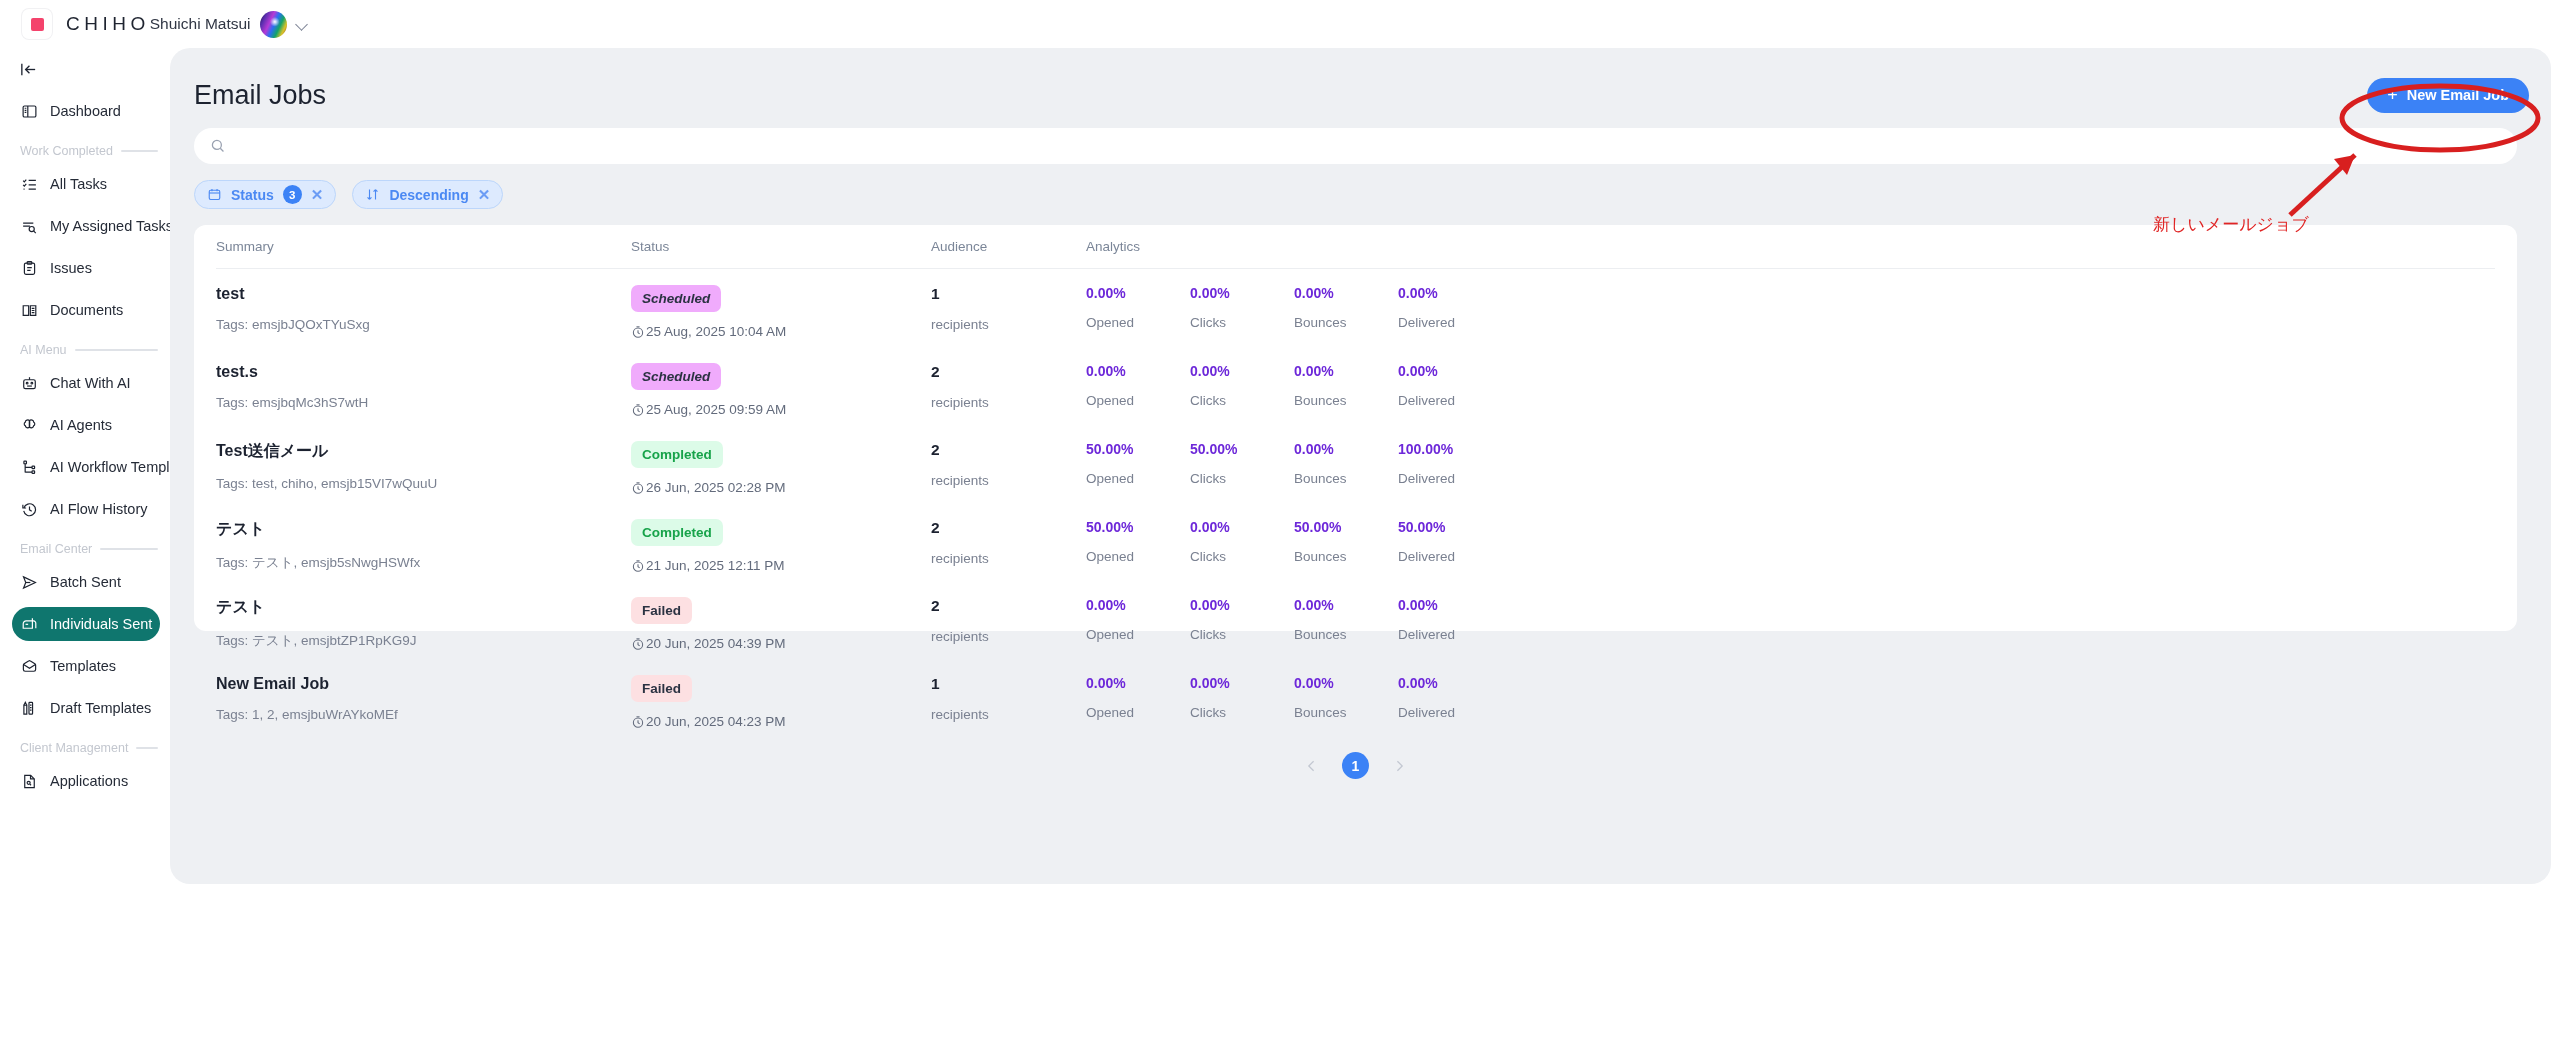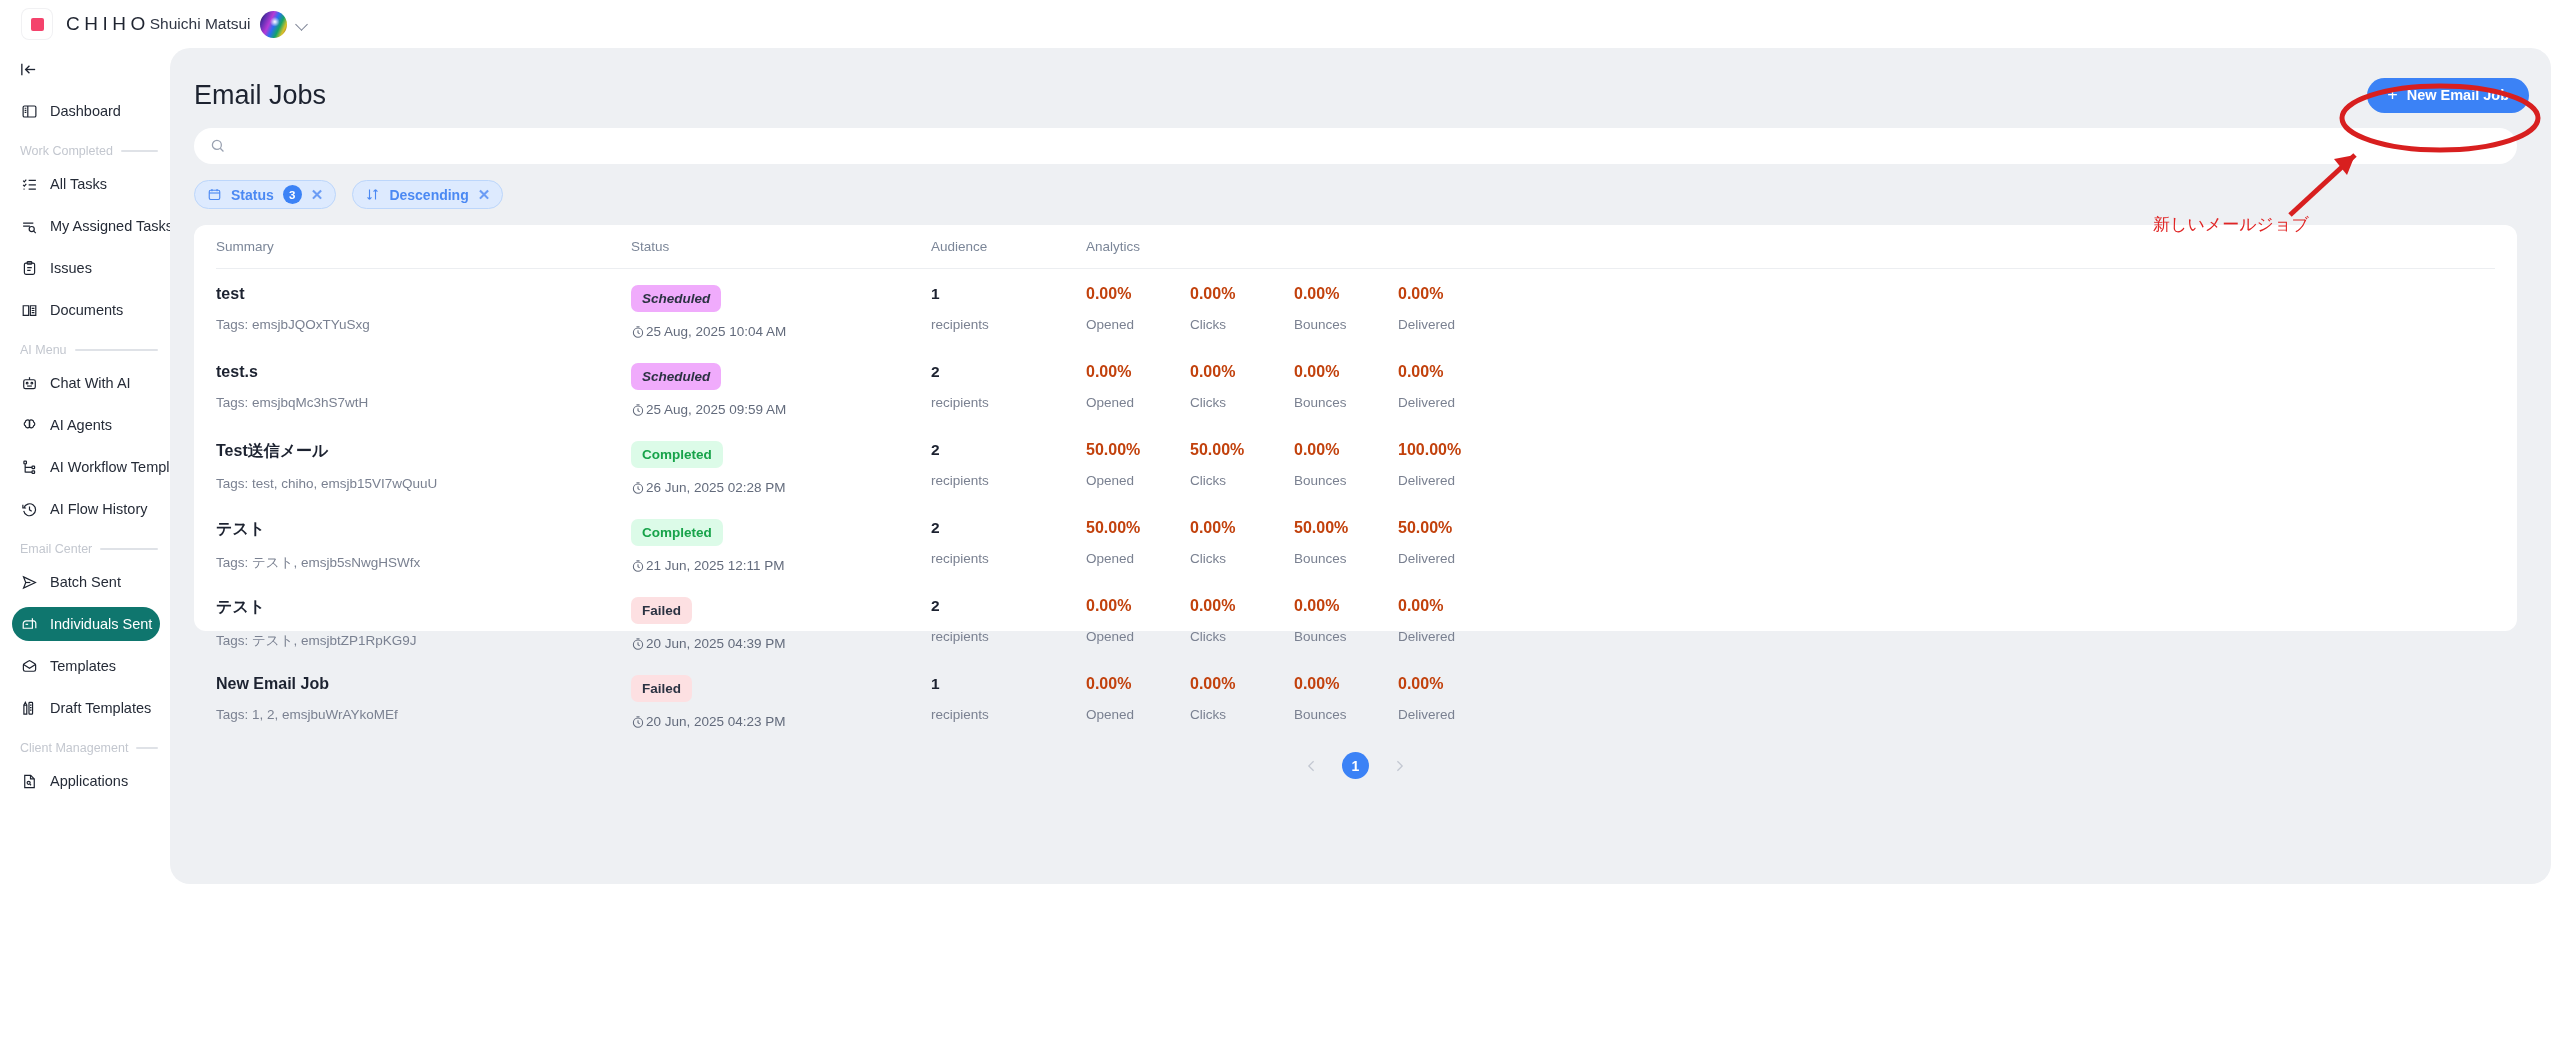--- a/index.html
+++ b/index.html
@@ -137,21 +137,21 @@
   .pill.scheduled { background: #f0abfc; color: #2b3242; font-style: italic; }
   .pill.completed { background: #dcfbe8; color: #17a34a; }
   .pill.failed    { background: #fde0e2; color: #2b3242; }
   .when { display: flex; align-items: center; gap: 1px; margin-top: 12px; font-size: 13.5px; color: #636b7c; }
 
   .aud-num { font-size: 15.5px; font-weight: 700; color: #1c2230; }
   .aud-lbl { font-size: 13.5px; color: #7a8191; margin-top: 14px; }
 
   .metrics { display: flex; gap: 0; }
   .metric { width: 104px; }
-  .metric .v { font-size: 16px; font-weight: 700; color: #c2410c; white-space: nowrap; }
+  .metric .v { font-size: 14px; font-weight: 700; color: #6d28d9; white-space: nowrap; }
   .metric .k { font-size: 13.5px; color: #7a8191; margin-top: 14px; }
 
   .pager { display: flex; align-items: center; justify-content: center; gap: 22px; padding-top: 15px; }
   .pg-arrow { width: 16px; height: 16px; cursor: pointer; }
   .pg-num {
     width: 27px; height: 27px; border-radius: 50%; background: #3b82f6; color: #fff;
     display: flex; align-items: center; justify-content: center; font-size: 14px; font-weight: 600; cursor: pointer;
   }
 
   

